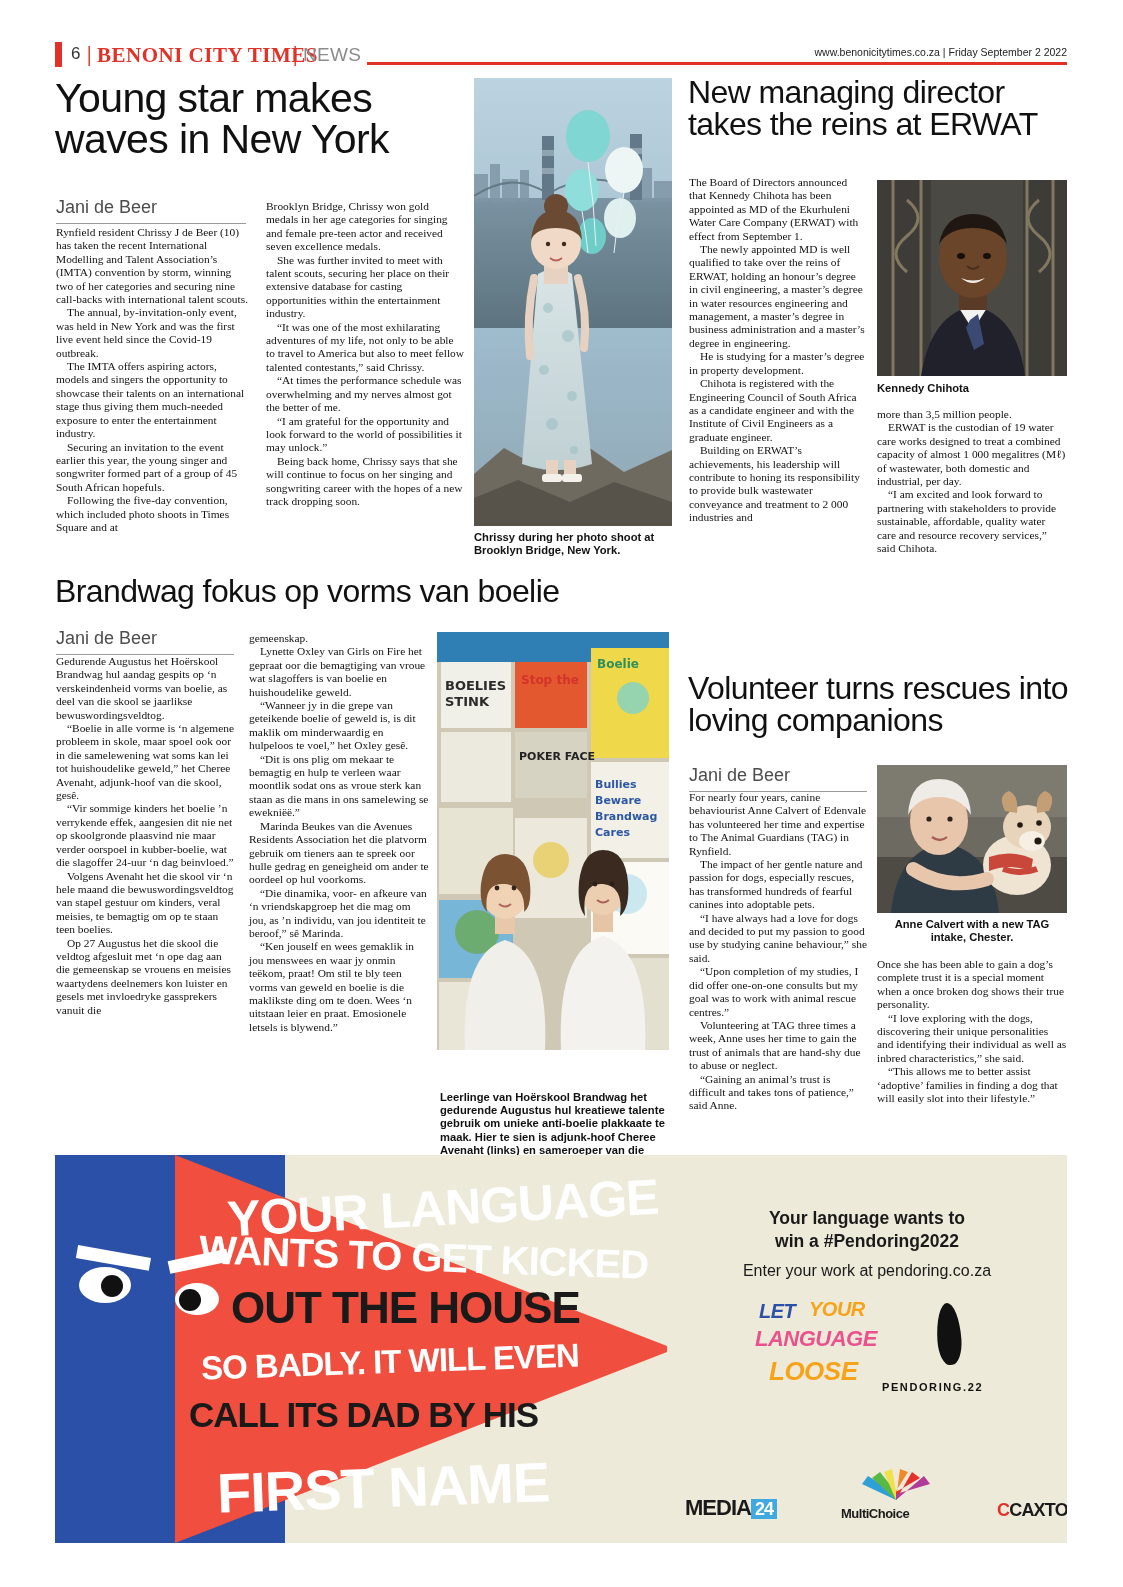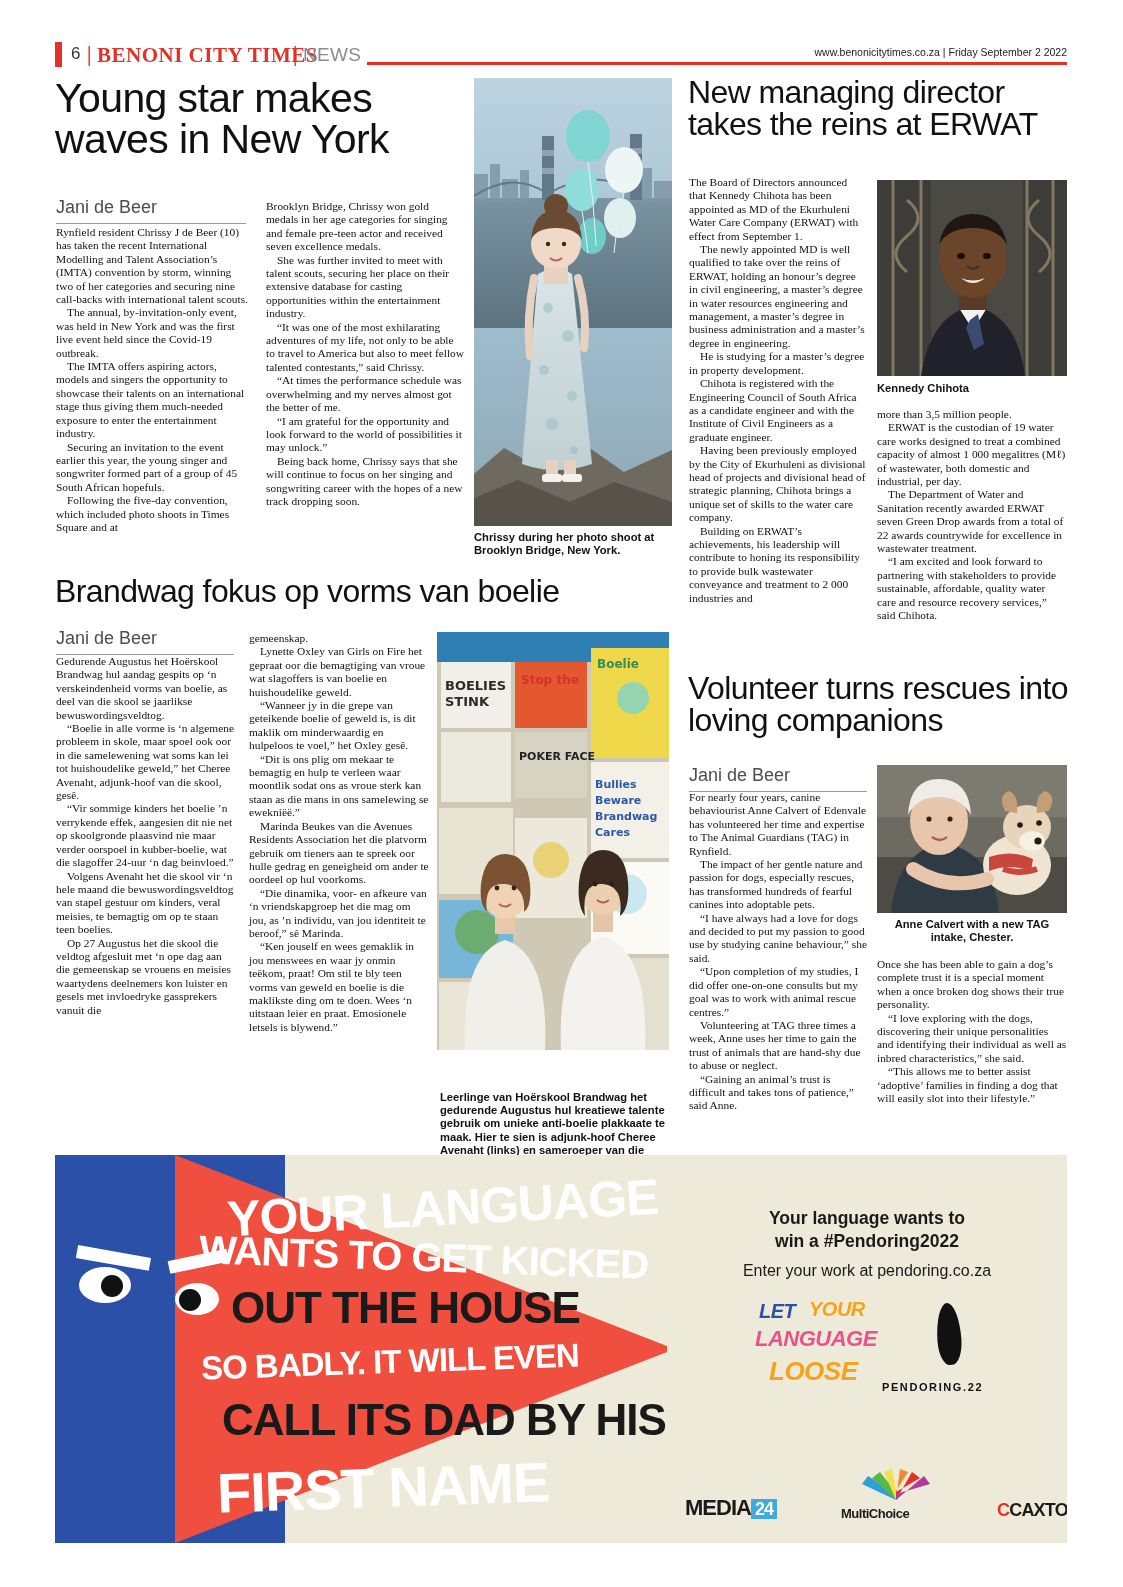--- a/index.html
+++ b/index.html
@@ -238,21 +238,20 @@
     </svg>
   </div>
   <div class="caption" id="a1-caption">Chrissy during her photo shoot at Brooklyn Bridge, New York.</div>
 
   <h1 class="hl" id="a2-headline">New managing director takes the reins at ERWAT</h1>
   <div class="body-col" id="a2-col1">
       <p class="first">The Board of Directors announced that Kennedy Chihota has been appointed as MD of the Ekurhuleni Water Care Company (ERWAT) with effect from September 1.</p>
       <p>The newly appointed MD is well qualified to take over the reins of ERWAT, holding an honour’s degree in civil engineering, a master’s degree in water resources engineering and management, a master’s degree in business administration and a master’s degree in engineering.</p>
       <p>He is studying for a master’s degree in property development.</p>
       <p>Chihota is registered with the Engineering Council of South Africa as a candidate engineer and with the Institute of Civil Engineers as a graduate engineer.</p>
-      <p>Having been previously employed by the City of Ekurhuleni as divisional head of projects and divisional head of strategic planning, Chihota brings a unique set of skills to the water care company.</p>
       <p>Building on ERWAT’s achievements, his leadership will contribute to honing its responsibility to provide bulk wastewater conveyance and treatment to 2 000 industries and</p>
     </div>
 
   <div class="photo" id="a2-photo">
     <svg width="190" height="196" viewBox="0 0 190 196">
       <rect width="190" height="196" fill="#3d3c39"></rect>
       <g stroke="#8a7f64" stroke-width="3" fill="none" opacity=".9">
         <path d="M16 0 V196 M44 0 V196 M150 0 V196 M176 0 V196"></path>
         <path d="M30 20 q22 18 0 36 q-22 18 0 36"></path>
         <path d="M162 20 q-22 18 0 36 q22 18 0 36"></path>
@@ -269,21 +268,20 @@
       <ellipse cx="84" cy="76" rx="4" ry="3" fill="#180f0a"></ellipse>
       <ellipse cx="110" cy="76" rx="4" ry="3" fill="#180f0a"></ellipse>
       <path d="M84 98 q12 10 24 0 q-12 5 -24 0z" fill="#f0ece6"></path>
       <path d="M90 86 q6 6 12 0" stroke="#4a2e1c" stroke-width="2" fill="none"></path>
     </svg>
   </div>
   <div class="caption" id="a2-photocap">Kennedy Chihota</div>
   <div class="body-col" id="a2-col2">
       <p class="first">more than 3,5 million people.</p>
       <p>ERWAT is the custodian of 19 water care works designed to treat a combined capacity of almost 1 000 megalitres (Mℓ) of wastewater, both domestic and industrial, per day.</p>
-      <p>The Department of Water and Sanitation recently awarded ERWAT seven Green Drop awards from a total of 22 awards countrywide for excellence in wastewater treatment.</p>
       <p>“I am excited and look forward to partnering with stakeholders to provide sustainable, affordable, quality water care and resource recovery services,” said Chihota.</p>
     </div>
 
   <h1 class="hl" id="a3-headline">Brandwag fokus op vorms van boelie</h1>
   <div id="a3-byline">
     <div class="byline">Jani de Beer</div>
     <div class="byrule"></div>
   </div>
   <div class="body-col" id="a3-col1">
       <p class="first">Gedurende Augustus het Hoërskool Brandwag hul aandag gespits op ‘n verskeindenheid vorms van boelie, as deel van die skool se jaarlikse bewuswordingsveldtog.</p>
@@ -422,21 +420,21 @@
       </div>
       <div class="brow" style="left:114px; top:106px; width:60px; transform: rotate(-12deg);"></div>
       <div class="eye eye-w" style="left:120px; top:128px; width:44px; height:32px;">
         <div class="pupil" style="left:4px; top:6px;"></div>
       </div>
 
       <div class="ad-word" style="left:172px; top:24px; font-size:50px; transform:rotate(-3deg);">YOUR LANGUAGE</div>
       <div class="ad-word" style="left:144px; top:80px; font-size:40px; transform:rotate(2deg);">WANTS TO GET KICKED</div>
       <div class="ad-word blk" style="left:176px; top:128px; font-size:44px;">OUT THE HOUSE</div>
       <div class="ad-word" style="left:146px; top:188px; font-size:33px; transform:rotate(-2deg);">SO BADLY. IT WILL EVEN</div>
-      <div class="ad-word blk" style="left:167px; top:240px; font-size:44px;">CALL ITS DAD BY HIS</div>
+      <div class="ad-word blk" style="left:134px; top:240px; font-size:35px;">CALL ITS DAD BY HIS</div>
       <div class="ad-word" style="left:162px; top:300px; font-size:56px; transform:rotate(-2deg);">FIRST NAME</div>
     </div>
 
     <div id="ad-right">
       <div id="ad-title">
         <span>Your language wants to</span><br>
         <span>win a #Pendoring2022</span>
       </div>
       <div id="ad-sub">Enter your work at pendoring.co.za</div>
 

